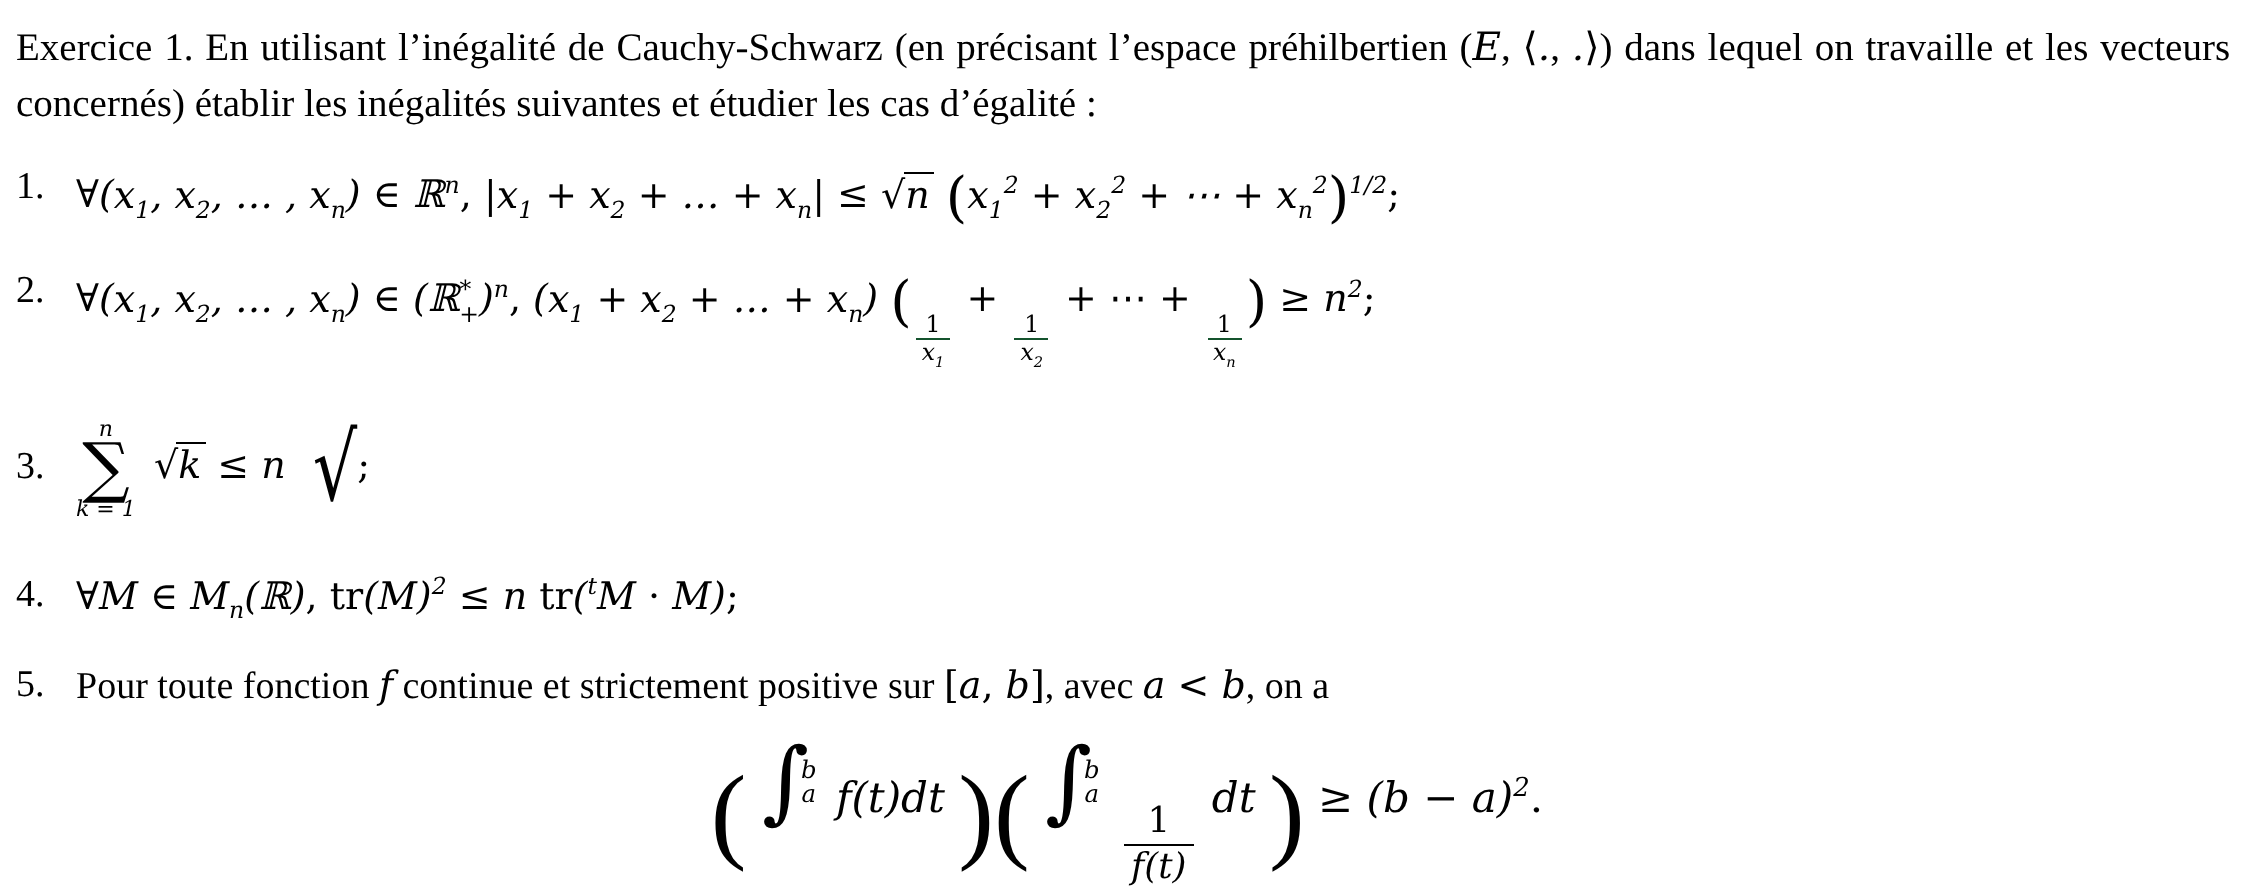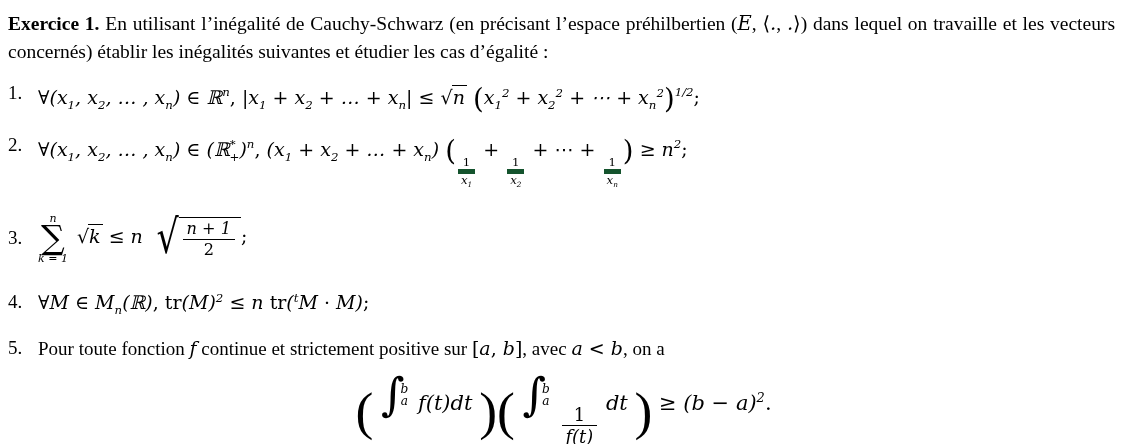--- a/index.html
+++ b/index.html
@@ -21,21 +21,21 @@
     padding: 0;
     box-sizing: border-box;
   }
   .intro {
     font-size: 19.5px;
     line-height: 1.42;
     margin: 10px 12px 0 8px;
     text-align: justify;
   }
   .intro b {
-    font-weight: bold;
+    font-weight: normal;
   }
   .math {
     font-family: "DejaVu Serif", serif;
     font-style: italic;
   }
   .up {
     font-style: normal;
   }
   .list {
     margin: 16px 0 0 0;
@@ -76,21 +76,21 @@
     margin: 0 2px;
   }
   .frac .n {
     font-size: 0.62em;
     line-height: 1.05;
     padding: 0 3px;
   }
   .frac .d {
     font-size: 0.62em;
     line-height: 1.1;
-    border-top: 5px solid #14532d;
+    border-top: 1px solid #14532d;
     padding: 0 3px;
   }
   .bigfrac {
     display: inline-flex;
     flex-direction: column;
     vertical-align: -0.5em;
     text-align: center;
     margin: 0 2px;
   }
   .bigfrac .n {
@@ -263,26 +263,20 @@
       <span class="body math">
         <span class="sum">
           <span class="top">n</span>
           <span class="glyph">∑</span>
           <span class="bot">k = 1</span>
         </span>
         <span class="nowrap"><span class="radical">√</span><span class="overline">k</span></span>
         <span class="up">≤</span> n
         <span class="bigsqrt">
           <span class="sign">√</span>
-          <span class="under">
-            <span class="bigfrac">
-                <span class="n">n + 1</span>
-                <span class="d up">2</span>
-              </span>
-          </span>
         </span><span class="up">;</span>
       </span>
     </li>
 
     <li class="item item-4">
       <span class="num">4.</span>
       <span class="body math">
         <span class="up">∀</span>M <span class="up">∈</span> M<span class="sub">n</span>(ℝ)<span class="up">,</span>
         <span class="up">tr</span>(M)<span class="sup">2</span> <span class="up">≤</span> n <span class="up">tr</span>(<span class="sup">t</span>M <span class="up">·</span> M)<span class="up">;</span>
       </span>

